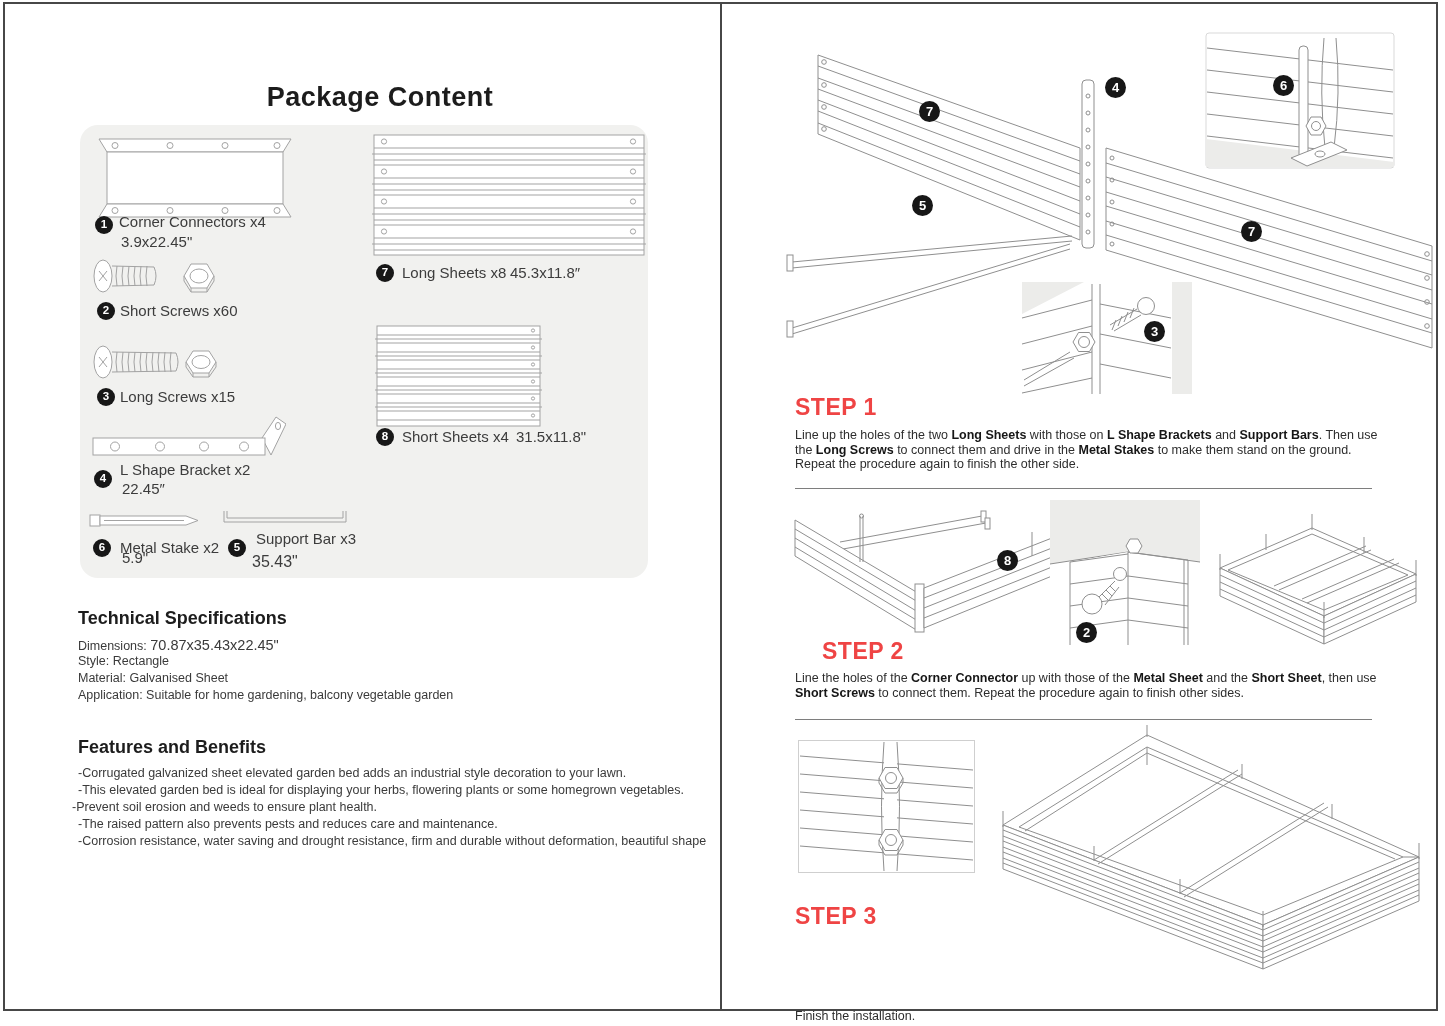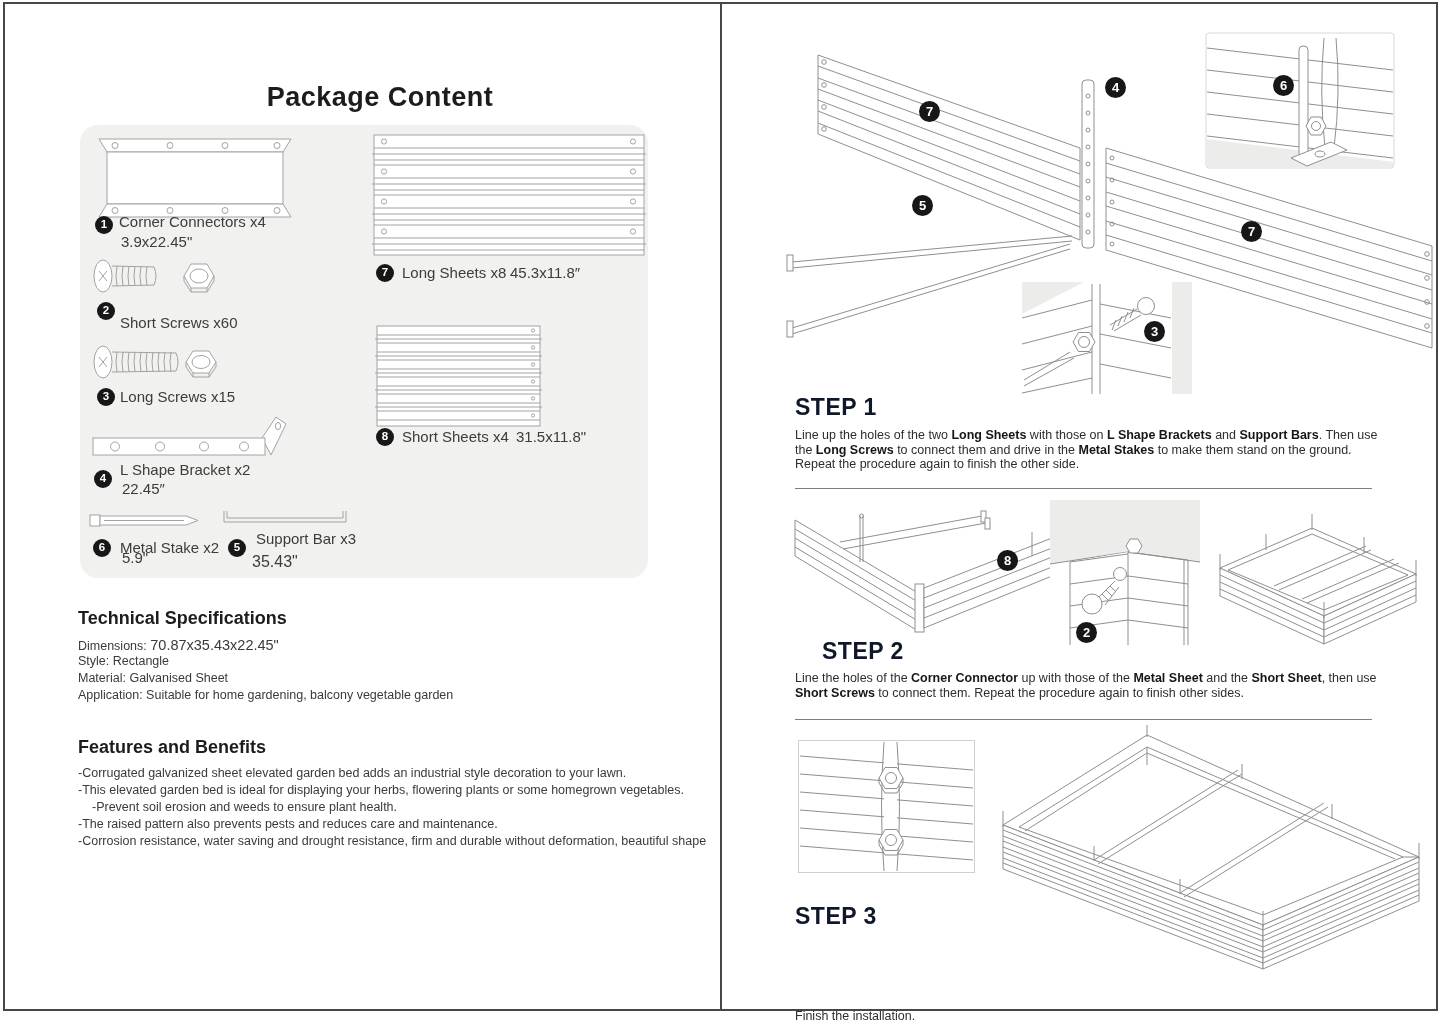--- a/index.html
+++ b/index.html
@@ -19,21 +19,21 @@
          font-size:13px;font-weight:bold;display:flex;align-items:center;justify-content:center;line-height:1;z-index:5;}
   .pname{position:absolute;font-size:15px;color:#3c3c3c;white-space:nowrap;}
   .pdims{position:absolute;font-size:15px;color:#3c3c3c;white-space:nowrap;}
   .pdims-big{font-size:16px;}
 
   .sec-h{font-size:18px;font-weight:bold;color:#1d1d1d;}
   .spec-row{position:absolute;font-size:12.5px;color:#3a3a3a;white-space:nowrap;}
   .spec-row .val-big{font-size:14.5px;}
   .feat{position:absolute;font-size:12.5px;color:#3a3a3a;white-space:nowrap;}
 
-  .step-h{font-size:23px;font-weight:bold;color:#0f172a;letter-spacing:.5px;}
+  .step-h{font-size:23px;font-weight:bold;color:#ef4444;letter-spacing:.5px;}
   .step-body{font-size:12.5px;line-height:14.6px;color:#2d2d2d;}
   .step-body b{color:#161616;}
   .hr{position:absolute;height:1px;background:#7e7e7e;}
 
   svg{display:block;}
 </style>
 </head>
 <body>
 
 <div class="page">
@@ -68,21 +68,21 @@
         <ellipse cx="13" cy="23" rx="9" ry="16" fill="#fff"></ellipse>
         <path d="M9 18 L17 28 M17 18 L9 28"></path>
         <path d="M22 13 L64 14 M22 33 L64 32 M64 14 Q68 23 64 32"></path>
         <path d="M27 13 q-2 10 0 20 M33 13 q-2 10 0 20 M39 13 q-2 10 0 20 M45 13 q-2 10 0 20 M51 13 q-2 10 0 20 M57 13 q-2 10 0 20"></path>
         <polygon points="94,23 101,11 117,11 124,23 117,35 101,35" fill="#fff"></polygon>
         <path d="M94 23 L94 28 L101 39 L117 39 L124 28 L124 23 M101 35 L101 39 M117 35 L117 39"></path>
         <ellipse cx="109" cy="23" rx="9" ry="7"></ellipse>
       </g>
     </svg>
     <span class="badge" style="left:17px;top:177px;">2</span>
-    <span class="pname" style="left:40px;top:177px;margin-top:12px;">Short Screws x60</span>
+    <span class="pname" style="left:40px;top:177px;">Short Screws x60</span>
 
     <svg class="abs" style="left:10px;top:214px;" width="142" height="46" viewBox="0 0 142 46">
       <g stroke="#a3a3a3" fill="none" stroke-width="1">
         <ellipse cx="13" cy="23" rx="9" ry="16" fill="#fff"></ellipse>
         <path d="M9 18 L17 28 M17 18 L9 28"></path>
         <path d="M22 13 L86 14 M22 33 L86 32 M86 14 Q90 23 86 32"></path>
         <path d="M27 13 q-2 10 0 20 M33 13 q-2 10 0 20 M39 13 q-2 10 0 20 M45 13 q-2 10 0 20 M51 13 q-2 10 0 20 M57 13 q-2 10 0 20 M63 13 q-2 10 0 20 M69 13 q-2 10 0 20 M75 13 q-2 10 0 20 M81 13 q-2 10 0 20"></path>
         <polygon points="96,23 103,12 119,12 126,23 119,34 103,34" fill="#fff"></polygon>
         <path d="M96 23 L96 28 L103 38 L119 38 L126 28 L126 23 M103 34 L103 38 M119 34 L119 38"></path>
         <ellipse cx="111" cy="23" rx="9" ry="6.5"></ellipse>
@@ -184,21 +184,21 @@
     <span>Galvanised Sheet</span>
   </div>
   <div class="abs spec-row" style="left:78px;top:688px;">
     <span>Application:</span>
     <span>Suitable for home gardening, balcony vegetable garden</span>
   </div>
 
   <div class="abs sec-h" style="left:78px;top:737px;">Features and Benefits</div>
   <div class="abs feat" style="left:78px;top:766px;">-Corrugated galvanized sheet elevated garden bed adds an industrial style decoration to your lawn.</div>
   <div class="abs feat" style="left:78px;top:783px;">-This elevated garden bed is ideal for displaying your herbs, flowering plants or some homegrown vegetables.</div>
-  <div class="abs feat" style="left:92px;top:800px;">-Prevent soil erosion and weeds to ensure plant health.</div>
+  <div class="abs feat" style="left:72px;top:800px;">-Prevent soil erosion and weeds to ensure plant health.</div>
   <div class="abs feat" style="left:78px;top:817px;">-The raised pattern also prevents pests and reduces care and maintenance.</div>
   <div class="abs feat" style="left:78px;top:834px;">-Corrosion resistance, water saving and drought resistance, firm and durable without deformation, beautiful shape</div>
 
   <svg class="abs" style="left:740px;top:8px;" width="700" height="388" viewBox="0 0 700 388">
     <g stroke="#8f8f8f" fill="none" stroke-width="1">
 
       <polygon points="78,47 340,140 340,232 78,126" fill="#fff"></polygon>
       <path d="M78 58 L340 153 M78 70 L340 166 M78 81 L340 179 M78 92 L340 193 M78 103 L340 206 M78 115 L340 219"></path>
       <circle cx="84" cy="54" r="2.3"></circle>
         <circle cx="84" cy="77" r="2.3"></circle>

